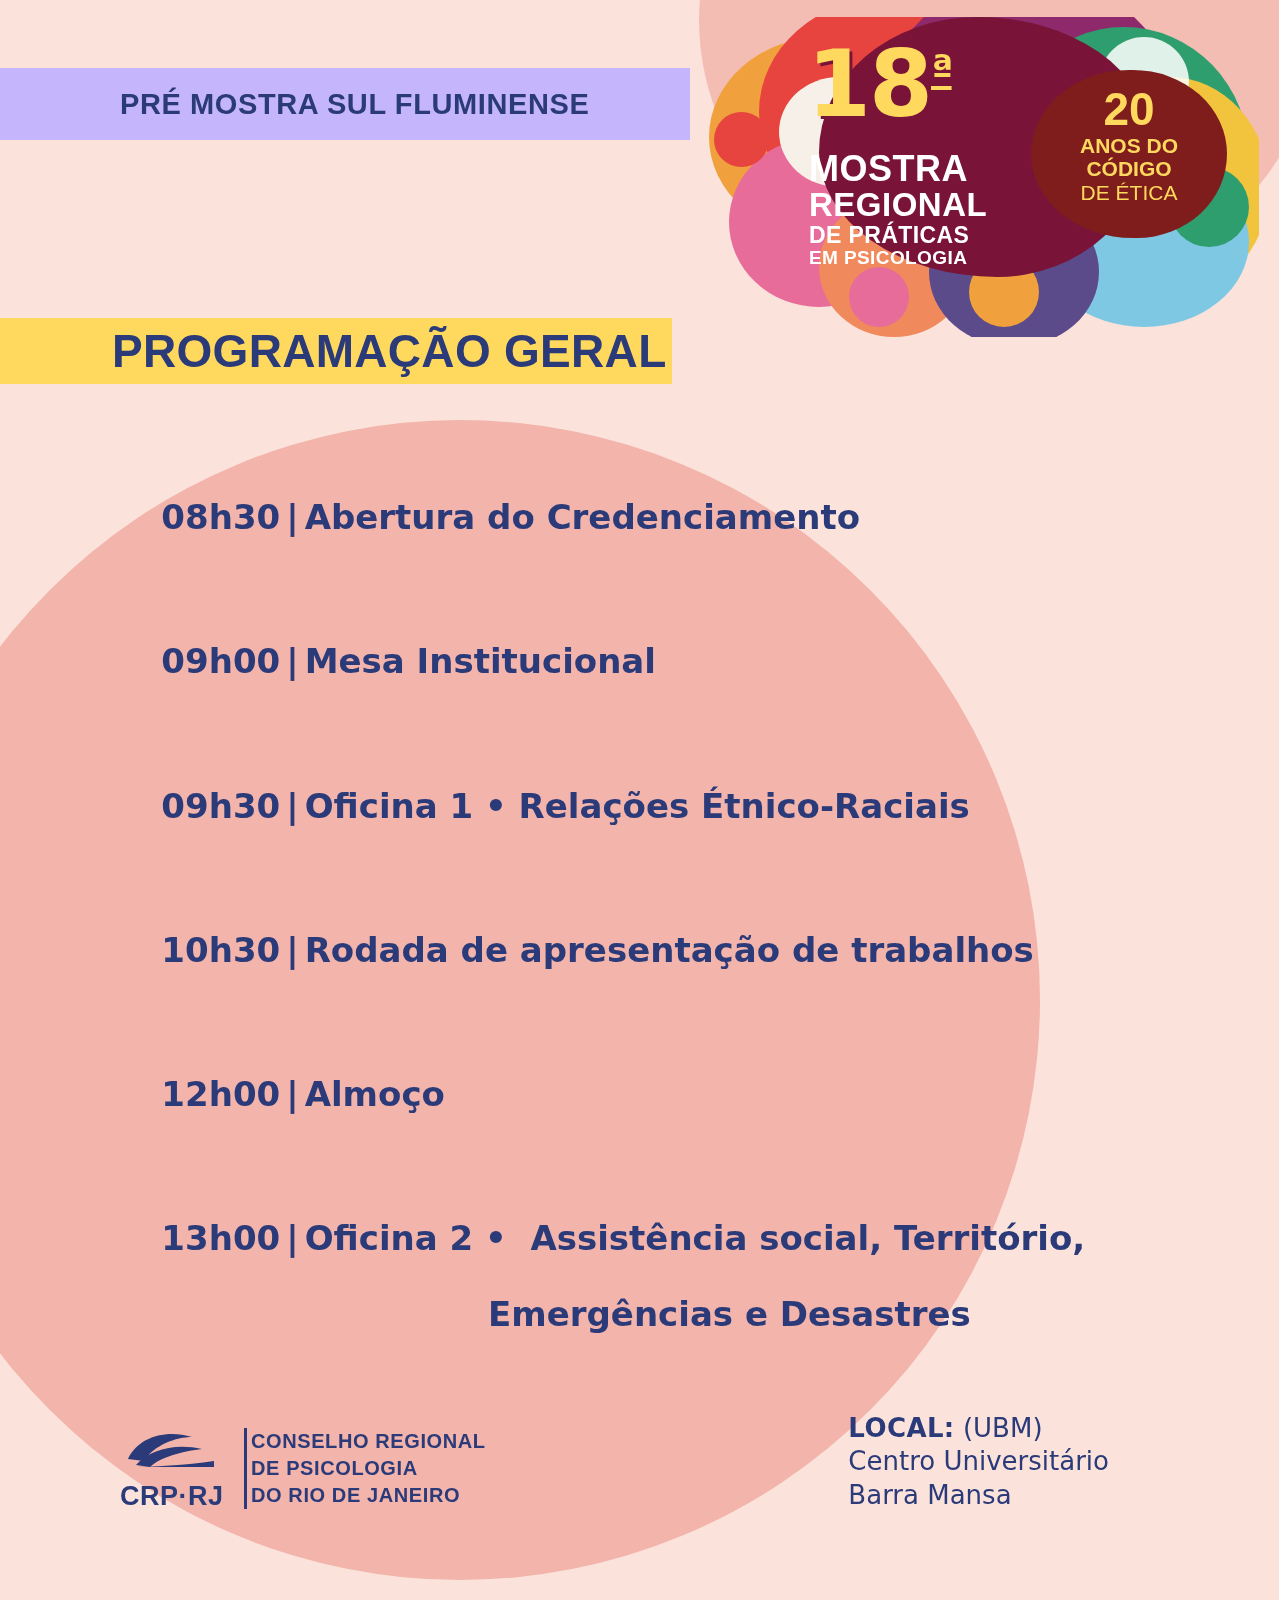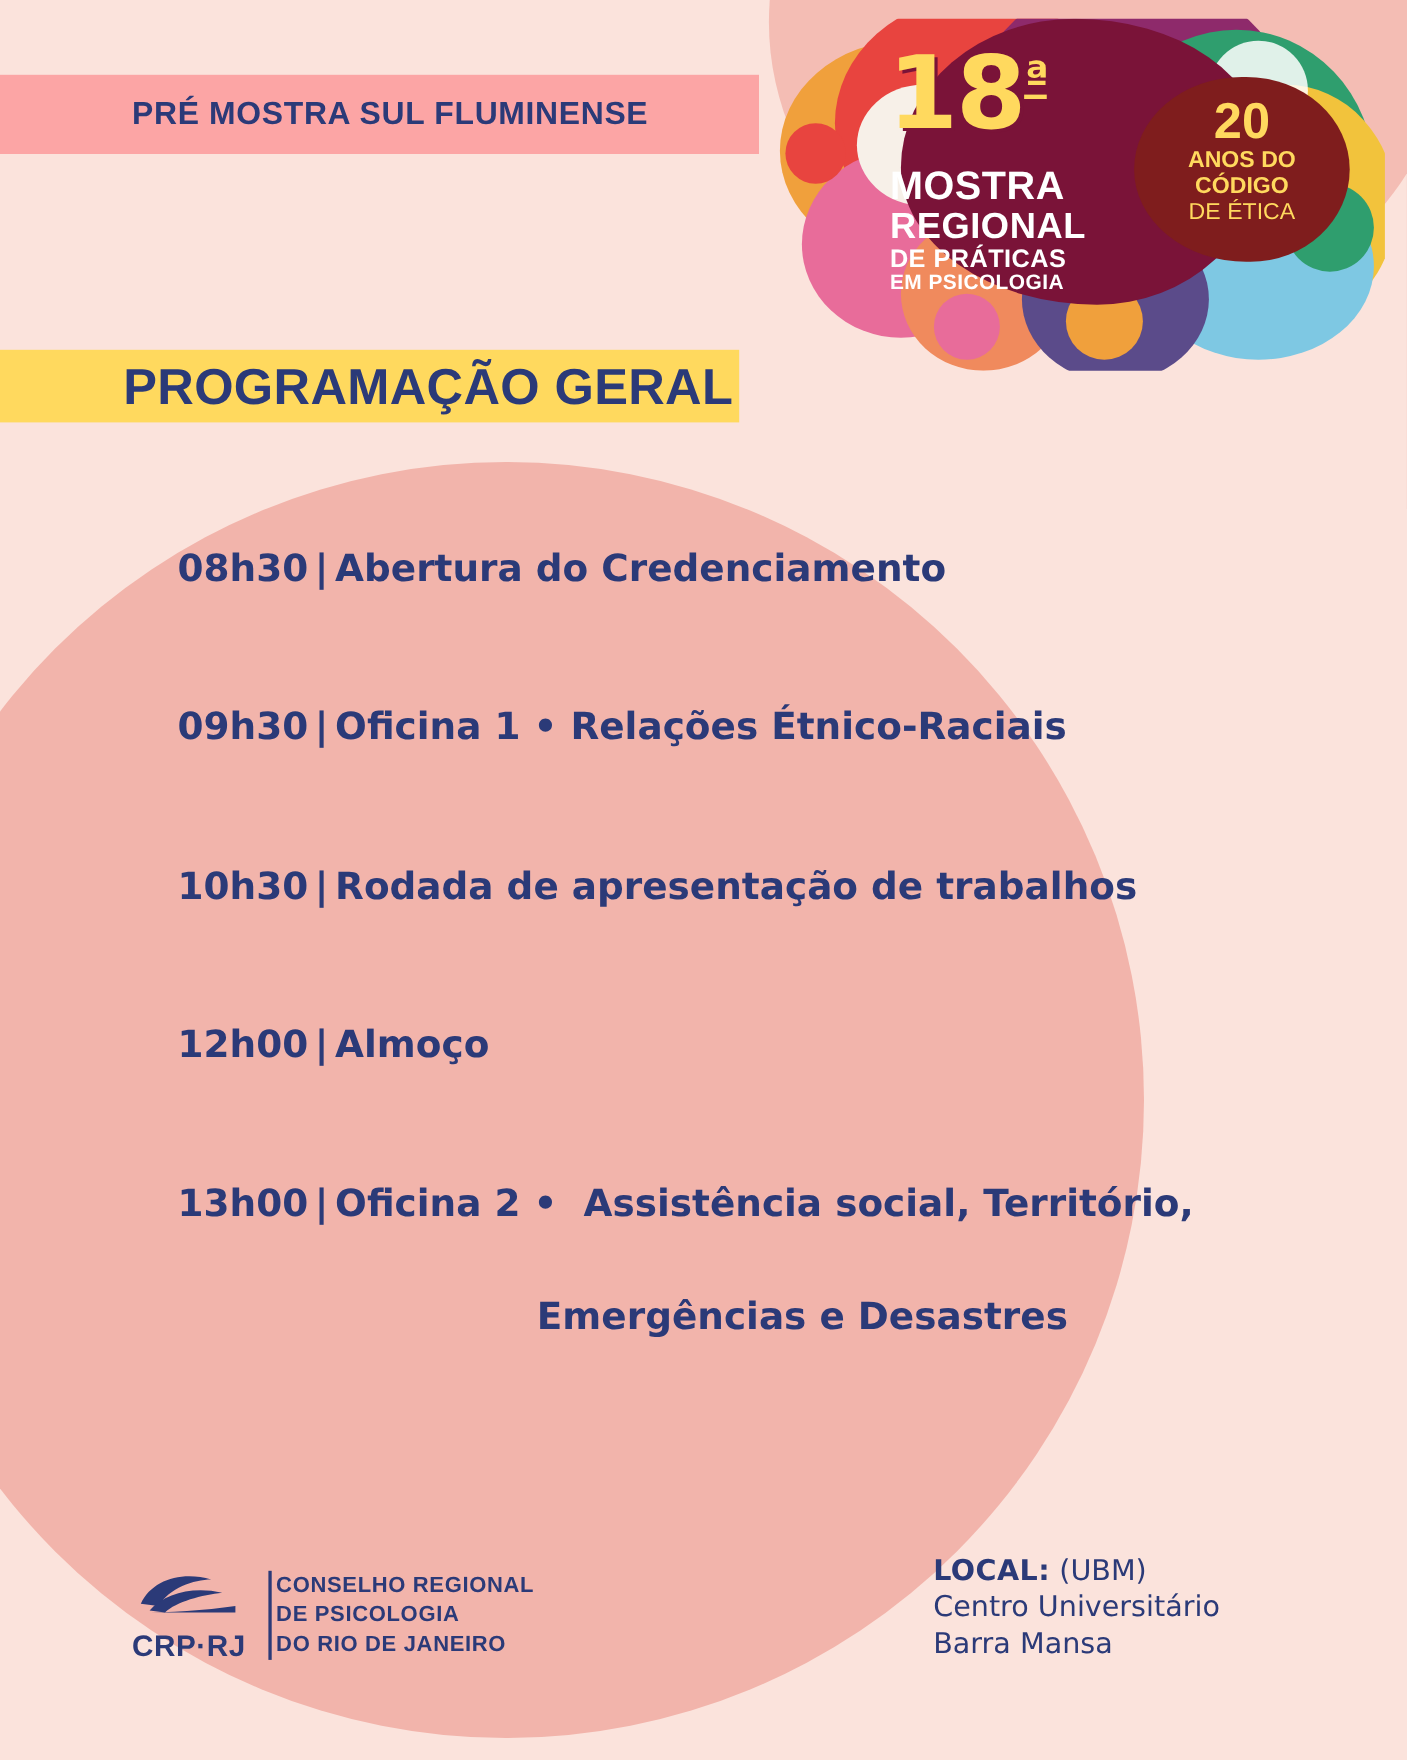--- a/index.html
+++ b/index.html
@@ -37,21 +37,21 @@
     z-index: 0;
   }
 
   
   .header-band {
     position: absolute;
     left: 0;
     top: 68px;
     width: 690px;
     height: 72px;
-    background: #fca5a5;
+    background: #c4b5fd;
     z-index: 3;
     display: flex;
     align-items: center;
   }
   .header-band span {
     display: block;
     margin-left: 120px;
     color: #2b3a78;
     font-weight: bold;
     font-size: 29px;
@@ -164,21 +164,20 @@
     line-height: 1.12;
     margin-bottom: 30px;
     font-family: "DejaVu Sans", sans-serif;
     font-weight: 700;
     white-space: pre-wrap;
   }
   .sched-row .sep { padding: 0 6px; }
   .sched-row .cont {
     display: block;
     padding-left: 374px;
-    margin-top: 27px;
   }
 
   
   .footer-logo {
     position: absolute;
     left: 120px;
     bottom: 88px;
     z-index: 6;
     display: flex;
     align-items: center;
@@ -272,20 +271,23 @@
 <div class="title-band">
   <span>PROGRAMAÇÃO GERAL</span>
 </div>
 
 <div class="schedule">
 
   <div class="sched-row">
     <span>08h30</span><span class="sep">|</span><span>Abertura do Credenciamento</span>
   </div>
 
+  <div class="sched-row">
+    <span>09h00</span><span class="sep">|</span><span>Mesa Institucional</span>
+  </div>
 
   <div class="sched-row">
     <span>09h30</span><span class="sep">|</span><span>Oficina 1 • Relações Étnico-Raciais</span>
   </div>
 
   <div class="sched-row">
     <span>10h30</span><span class="sep">|</span><span>Rodada de apresentação de trabalhos</span>
   </div>
 
   <div class="sched-row">

